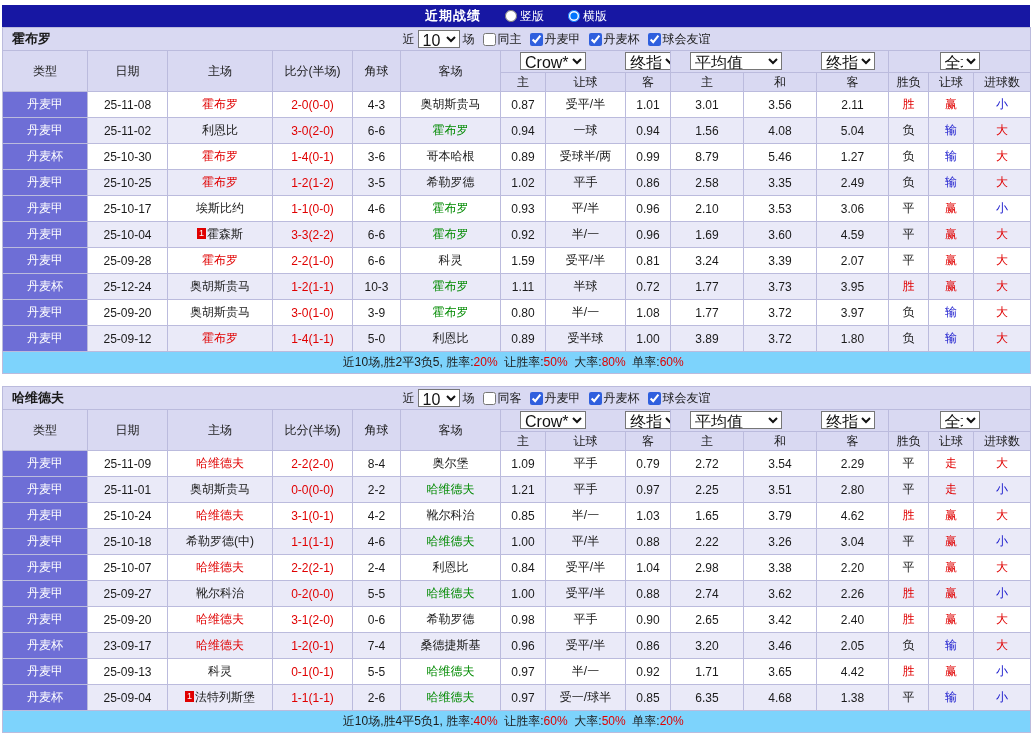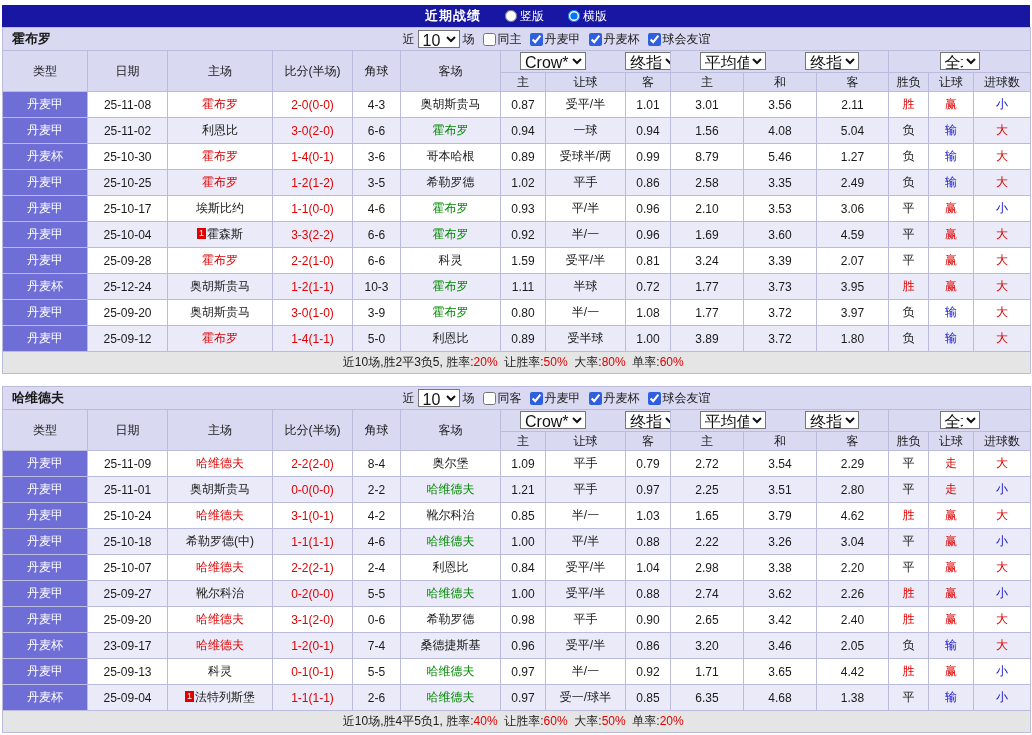--- a/index.html
+++ b/index.html
@@ -37,36 +37,36 @@
   .filters select { margin:0 3px; }
 
   tr.hdr1 td { background:#D9D9F2; height:22px; }
   tr.hdr2 td { background:#D9D9F2; height:19px; }
 
   select {
     font-family:inherit; font-size:16px; height:18px;
     background:#fff; border:1px solid #767676; color:#111;
   }
   .sel-count{width:42px} .sel-src{width:66px} .sel-fin{width:54px}
-  .sel-avg{width:66px} .sel-full{width:40px}
+  .sel-avg{width:92px} .sel-full{width:40px}
   .selcell select { margin:0 18px; }
 
   tbody td { height:26px; background:#fff; }
   tbody tr.alt td { background:#EAEAF8; }
   table.grid td.type-cell { background:#6E6ED6; color:#fff; }
 
   .c-red { color:#E00000; }
   .c-green { color:#008A00; }
   .c-blue { color:#1414CC; }
 
   .badge {
     display:inline-block; background:#E00000; color:#fff; font-size:9px;
     line-height:11px; padding:0 2px; margin-right:1px; vertical-align:2px;
   }
-  tfoot td { height:22px; background:#e5e5e5; }
+  tfoot td { height:22px; background:#7dd3fc; }
   .tgap { height:12px; }
 </style>
 </head>
 <body>
 
 <div class="page">
 
   <div class="topbar">
     <span class="topbar-title">近期战绩</span>
     <label class="layout-option">

